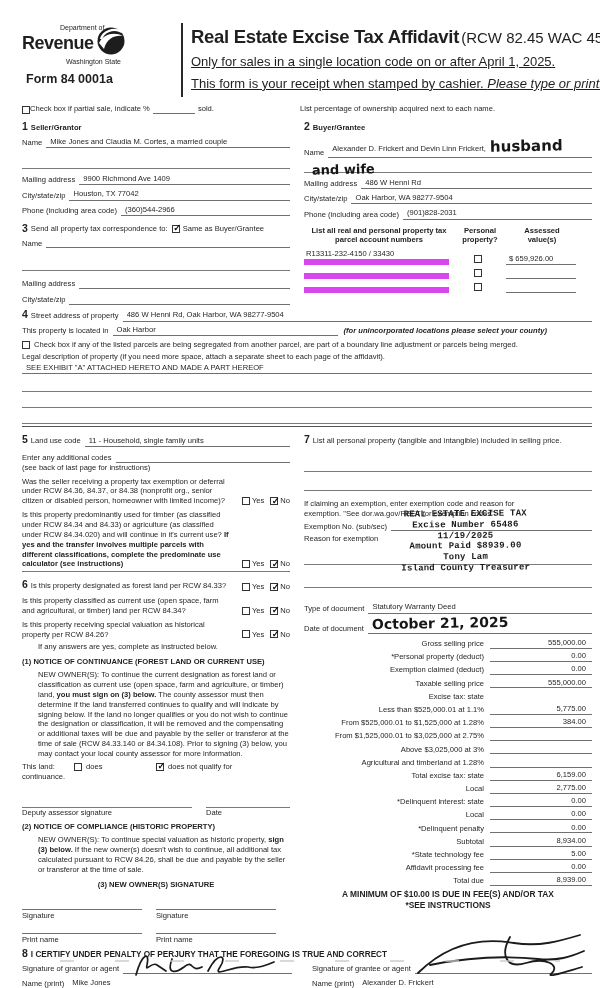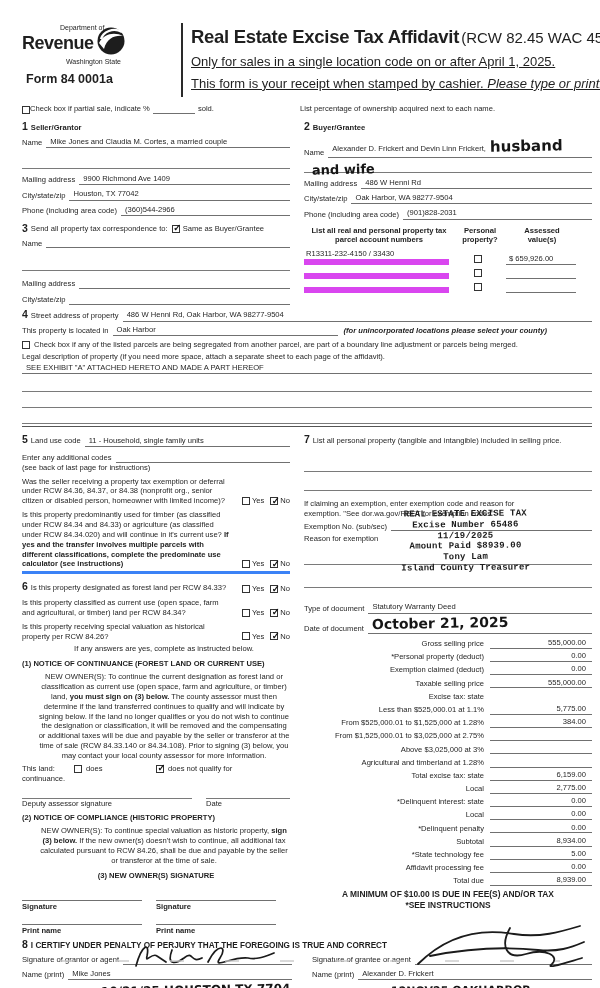--- a/index.html
+++ b/index.html
@@ -52,39 +52,39 @@
   .parcel-row { display:flex; align-items:flex-end; margin-top:4px; }
   .pr-num { width:145px; border-bottom:6px solid #d946ef; min-height:10px; padding-left:2px; white-space:nowrap; }
   .pr-cb { width:57px; text-align:center; }
   .pr-val { width:70px; border-bottom:1px solid #707070; min-height:10px; padding-left:3px; white-space:nowrap; }
   
   .sec4 { padding:3px 8px 0 22px; }
   .thick-rule { border-top:1.5px solid #555; margin:2px 8px 0 22px; }
   
   .qrow { display:flex; align-items:flex-end; justify-content:space-between; margin-top:4px; }
   .qtext { width:218px; }
-  .para { margin-top:3px; text-align:center;margin-left:16px; }
+  .para { margin-top:3px; text-align:left;margin-left:16px; }
   .notice-title { font-weight:bold; margin-top:5px; }
   
   .sec7wrap { position:relative; }
   .stamp {
     position:absolute; left:48px; top:76px; width:235px; text-align:center;
     font-family:"Liberation Mono", monospace; font-size:9px; line-height:1.2;
     color:#1c1c1c; letter-spacing:0.2px; font-weight:bold; transform:rotate(-0.5deg);
   }
   
   .tax-table { margin-top:2px; }
   .tax-row { display:flex; justify-content:flex-end; align-items:flex-end; height:13.2px; }
   .tax-lbl { margin-right:6px; white-space:nowrap; }
   .tax-val { width:102px; border-bottom:1px solid #707070; text-align:right; padding-right:6px; white-space:nowrap; flex:none; }
   .tax-val.noline { border-bottom:none; }
   .min-note { text-align:center; font-weight:bold; font-size:8.4px; margin-top:3px; }
   
   .sig-pair { display:flex; margin-top:10px; }
-  .sig-cell { flex:1; margin-right:14px;font-weight:bold; }
+  .sig-cell { flex:1; margin-right:14px; }
   .sig-cell .line { border-bottom:1px solid #707070; height:10px; }
   .sig-cell .cap { margin-top:1px; }
   .sec8 { padding:2px 8px 0 22px; position:relative; }
   .s8row { display:flex; align-items:flex-end; margin-top:3.5px; }
   .s8col { width:270px; flex:none; margin-right:20px; }
   .sig-svg { position:absolute; pointer-events:none; }
   .artifact { position:absolute; left:60px; right:40px; bottom:26px; height:2px;
     background:repeating-linear-gradient(90deg,#c9c9c9 0 14px, transparent 14px 55px); opacity:.7; }
 </style>
 </head>
@@ -250,21 +250,21 @@
 
       <div class="qrow">
         <span class="qtext">Was the seller receiving a property tax exemption or deferral under RCW 84.36, 84.37, or 84.38 (nonprofit org., senior citizen or disabled person, homeowner with limited income)?</span>
         <span class="yn">
           <span class="cb"></span>
             <span>Yes</span>
           <span class="cb checked"></span>
             <span>No</span>
         </span>
       </div>
-      <div class="qrow" style="border-bottom:3px solid #3b82f6; padding-bottom:2px;">
+      <div class="qrow" style="border-bottom:1px solid #3b82f6; padding-bottom:2px;">
         <span class="qtext"><span>Is this property predominantly used for timber (as classified under RCW 84.34 and 84.33) or agriculture (as classified under RCW 84.34.020) and will continue in it's current use? </span><b>If yes and the transfer involves multiple parcels with different classifications, complete the predominate use calculator (see instructions)</b></span>
         <span class="yn">
           <span class="cb"></span>
             <span>Yes</span>
           <span class="cb checked"></span>
             <span>No</span>
         </span>
       </div>
 
       <div class="qrow" style="margin-top:6px">
@@ -301,21 +301,21 @@
 
       <div style="display:flex; align-items:center; margin-top:3px;">
         <span style="width:52px">This land:</span>
         <span class="cb"></span>
         <span style="margin-left:4px; width:70px">does</span>
         <span class="cb checked"></span>
         <span style="margin-left:4px">does not qualify for</span>
       </div>
       <div>continuance.</div>
 
-      <div style="display:flex; margin-top:14px;">
+      <div style="display:flex; margin-top:25px;">
         <div style="width:170px; margin-right:14px;">
           <div class="blankline" style="height:1px"></div>
           <div>Deputy assessor signature</div>
         </div>
         <div style="flex:1">
           <div class="blankline" style="height:1px"></div>
           <div>Date</div>
         </div>
       </div>
 

